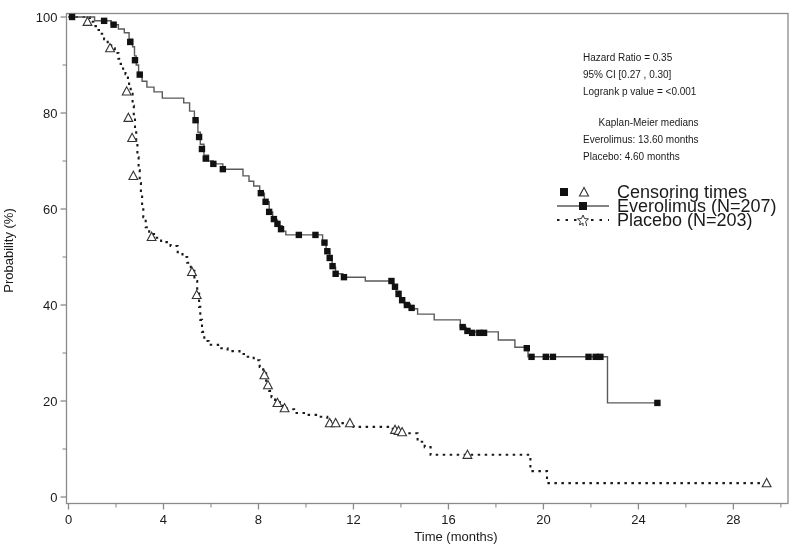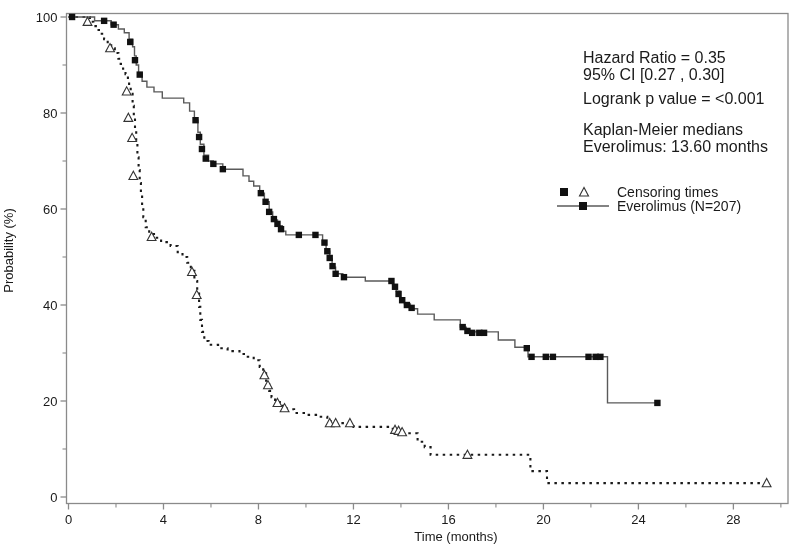--- a/index.html
+++ b/index.html
@@ -13,26 +13,26 @@
     position:absolute;left:0;top:529px;width:856px;text-align:center;
     font-size:13px;color:#1a1a1a;
   }
   
   .axis-title-x span{display:inline-block;transform:translateX(28px);text-align:right;}
   .axis-title-y{
     position:absolute;left:-52px;top:243px;width:120px;text-align:center;
     font-size:13px;color:#1a1a1a;transform:rotate(-90deg);transform-origin:center center;
   }
   .stats-block{
-    position:absolute;left:583px;top:49px;font-size:16px;line-height:17px;white-space:nowrap;
+    position:absolute;left:583px;top:49px;font-size:10px;line-height:17px;white-space:nowrap;
   }
-  .stats-gap{margin-top:7px;}
-  .medians-gap{margin-top:14px;}
+  .stats-gap{}
+  .medians-gap{margin-top:14px;text-align:right;}
   .legend{
-    position:absolute;left:556px;top:185px;font-size:14px;line-height:14px;white-space:nowrap;
+    position:absolute;left:556px;top:185px;font-size:18px;line-height:14px;white-space:nowrap;
   }
   .legend-row{display:flex;align-items:center;height:14px;}
   .legend-marker{width:54px;height:12px;flex:0 0 54px;}
   .legend-label{margin-left:7px;}
 </style>
 </head>
 <body>
 
 <div class="figure">
 
@@ -159,32 +159,40 @@
 
   <div class="axis-title-y">Probability (%)</div>
   <div class="axis-title-x"><span>Time (months)</span></div>
 
   <div class="stats-block">
     <div>Hazard Ratio = 0.35</div>
     <div>95% CI [0.27 , 0.30]</div>
     <div class="stats-gap">Logrank p value = &lt;0.001</div>
     <div class="medians-gap">Kaplan-Meier medians</div>
     <div>Everolimus: 13.60 months</div>
+    <div>Placebo: 4.60 months</div>
   </div>
 
   <div class="legend">
     <div class="legend-row">
       <svg class="legend-marker" viewBox="0 0 54 12">
         <rect x="4" y="2" width="8" height="8" fill="#111111"></rect>
         <polygon points="28,1.5 23.5,10 32.5,10" fill="#ffffff" stroke="#333333" stroke-width="1.1"></polygon>
       </svg>
       <span class="legend-label">Censoring times</span>
     </div>
     <div class="legend-row">
       <svg class="legend-marker" viewBox="0 0 54 12">
         <line x1="1" y1="6" x2="53" y2="6" stroke="#5a5a5a" stroke-width="1.5"></line>
         <rect x="23" y="2" width="8" height="8" fill="#111111"></rect>
       </svg>
       <span class="legend-label">Everolimus (N=207)</span>
     </div>
+    <div class="legend-row">
+      <svg class="legend-marker" viewBox="0 0 54 12">
+        <line x1="1" y1="6" x2="53" y2="6" stroke="#1a1a1a" stroke-width="2.1" stroke-dasharray="2.5 6"></line>
+        <polygon points="27,1 28.6,4.6 32.5,4.9 29.6,7.4 30.5,11 27,9991 27,9 23.5,11 24.4,7.4 21.5,4.9 25.4,4.6" fill="#ffffff" stroke="#333333" stroke-width="1"></polygon>
+      </svg>
+      <span class="legend-label">Placebo (N=203)</span>
+    </div>
   </div>
 
 </div>
 
 </body></html>

